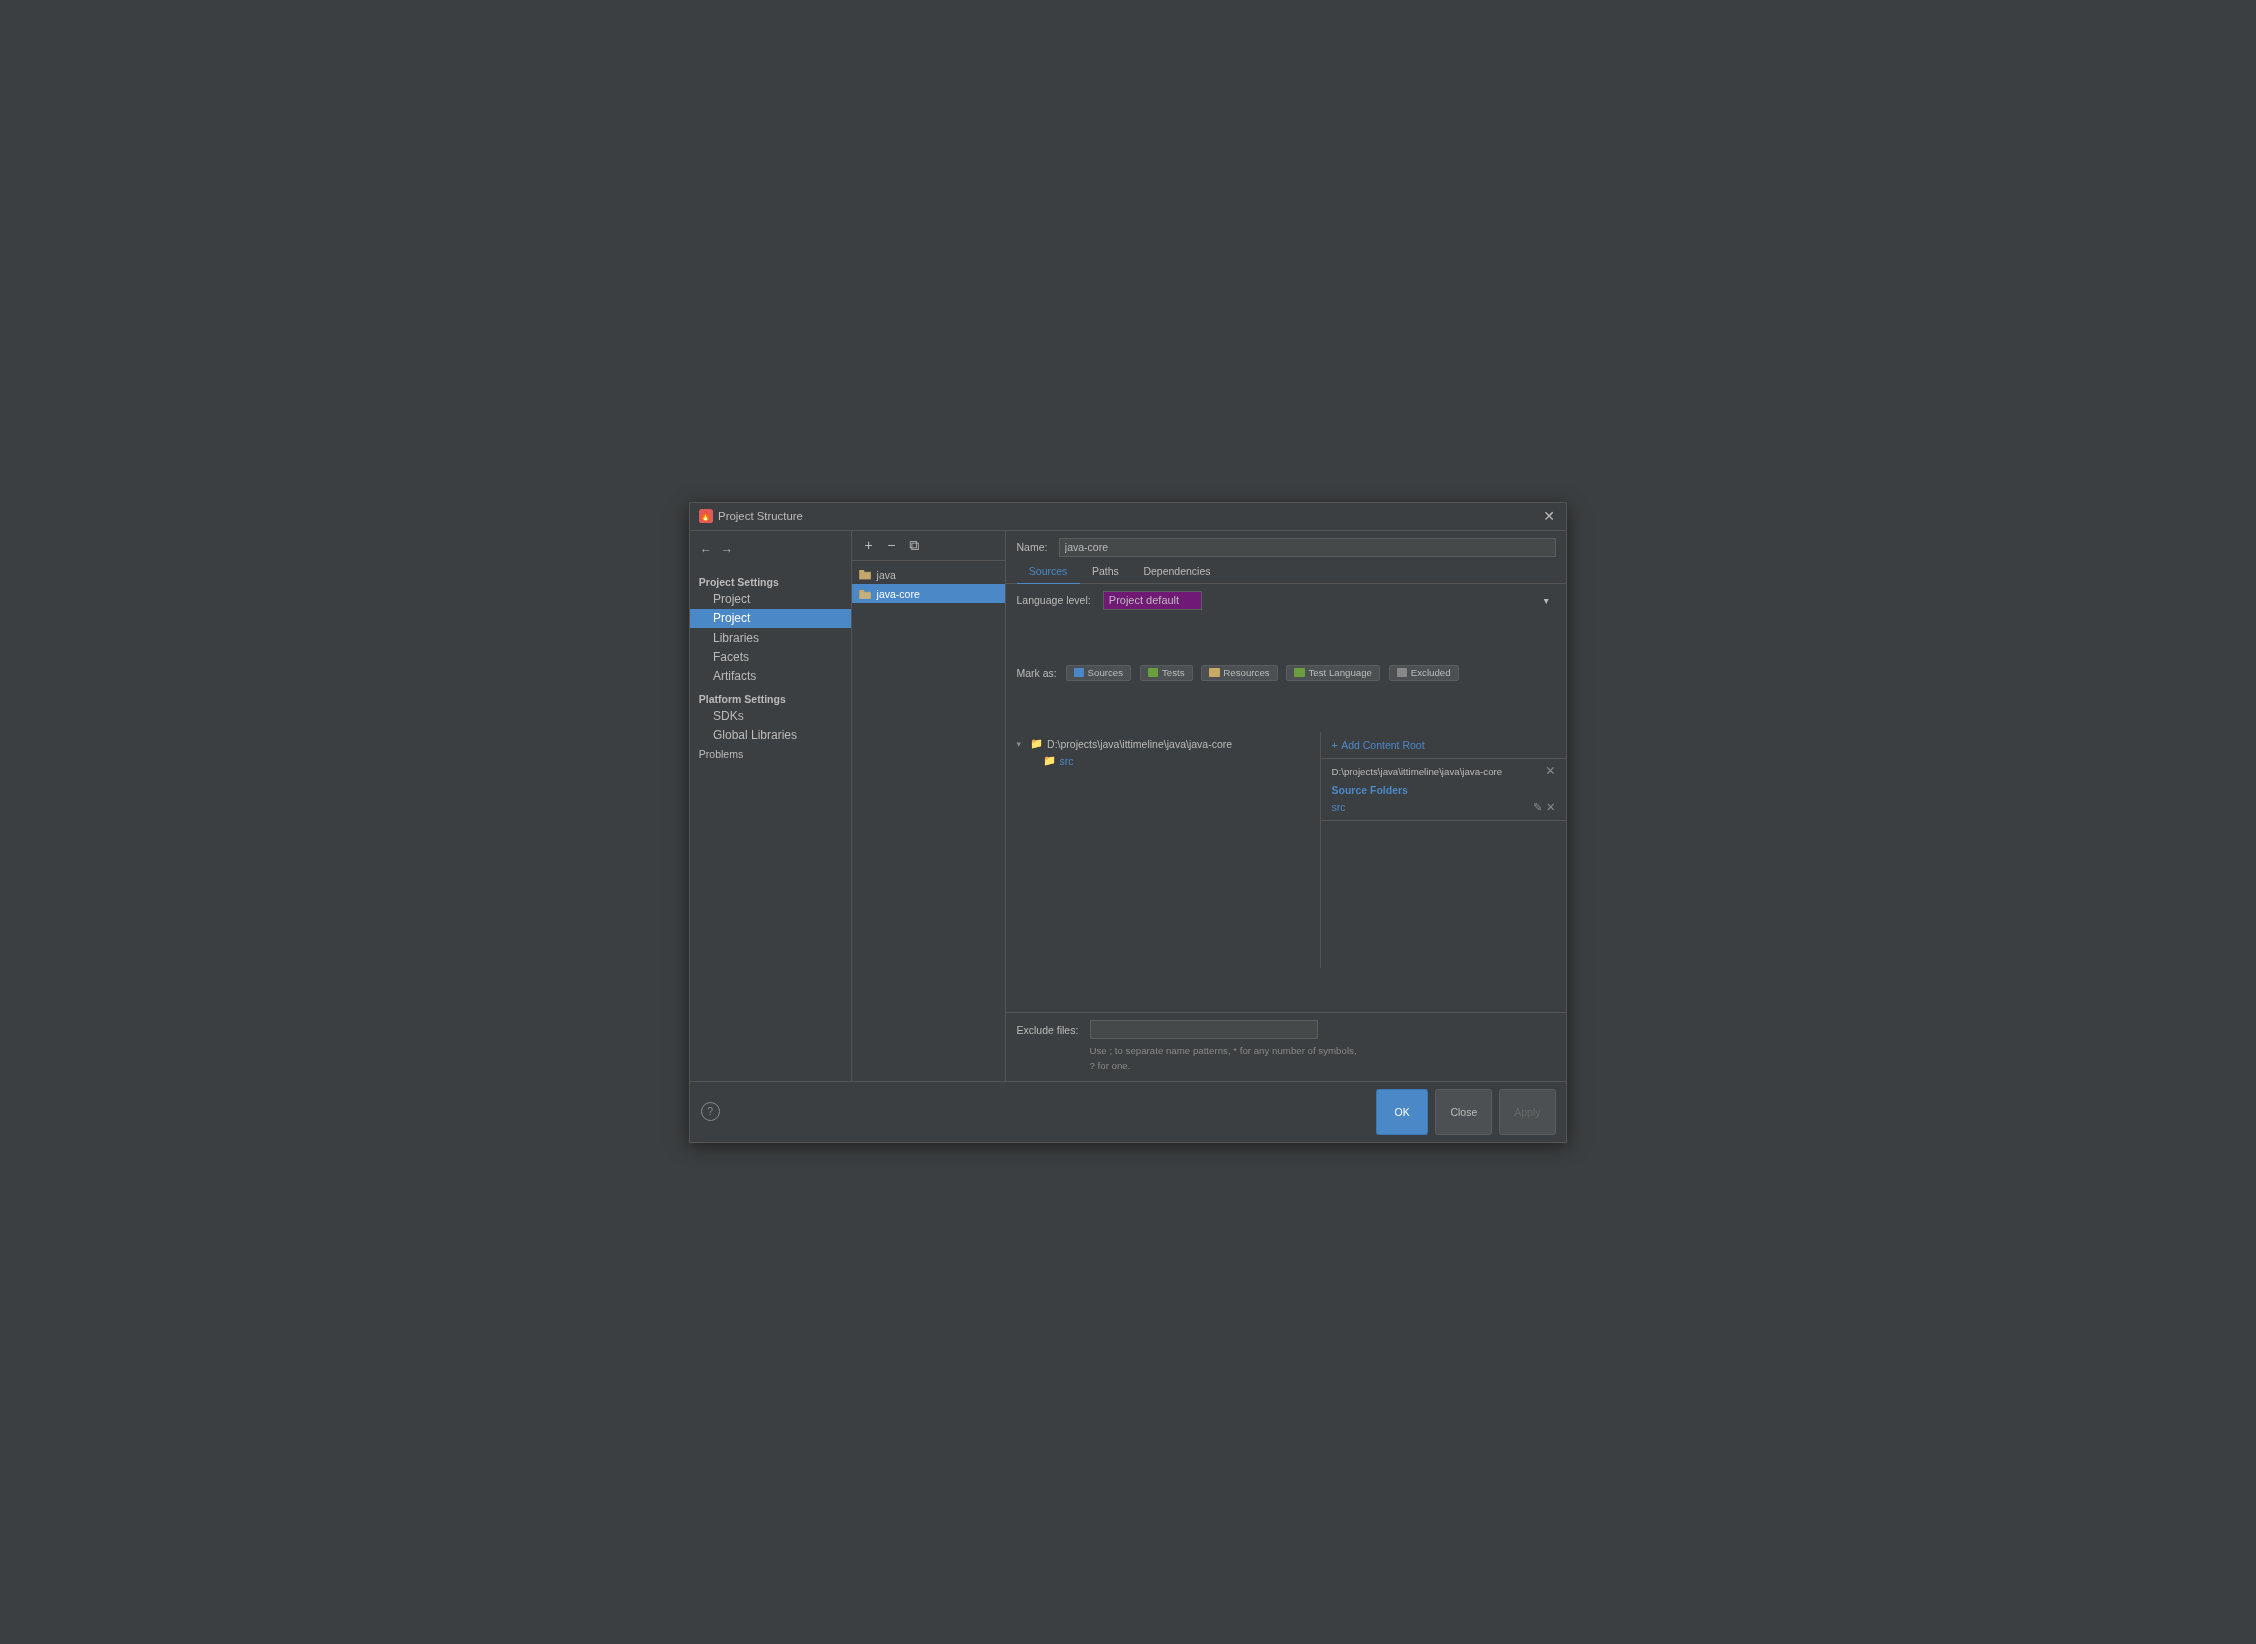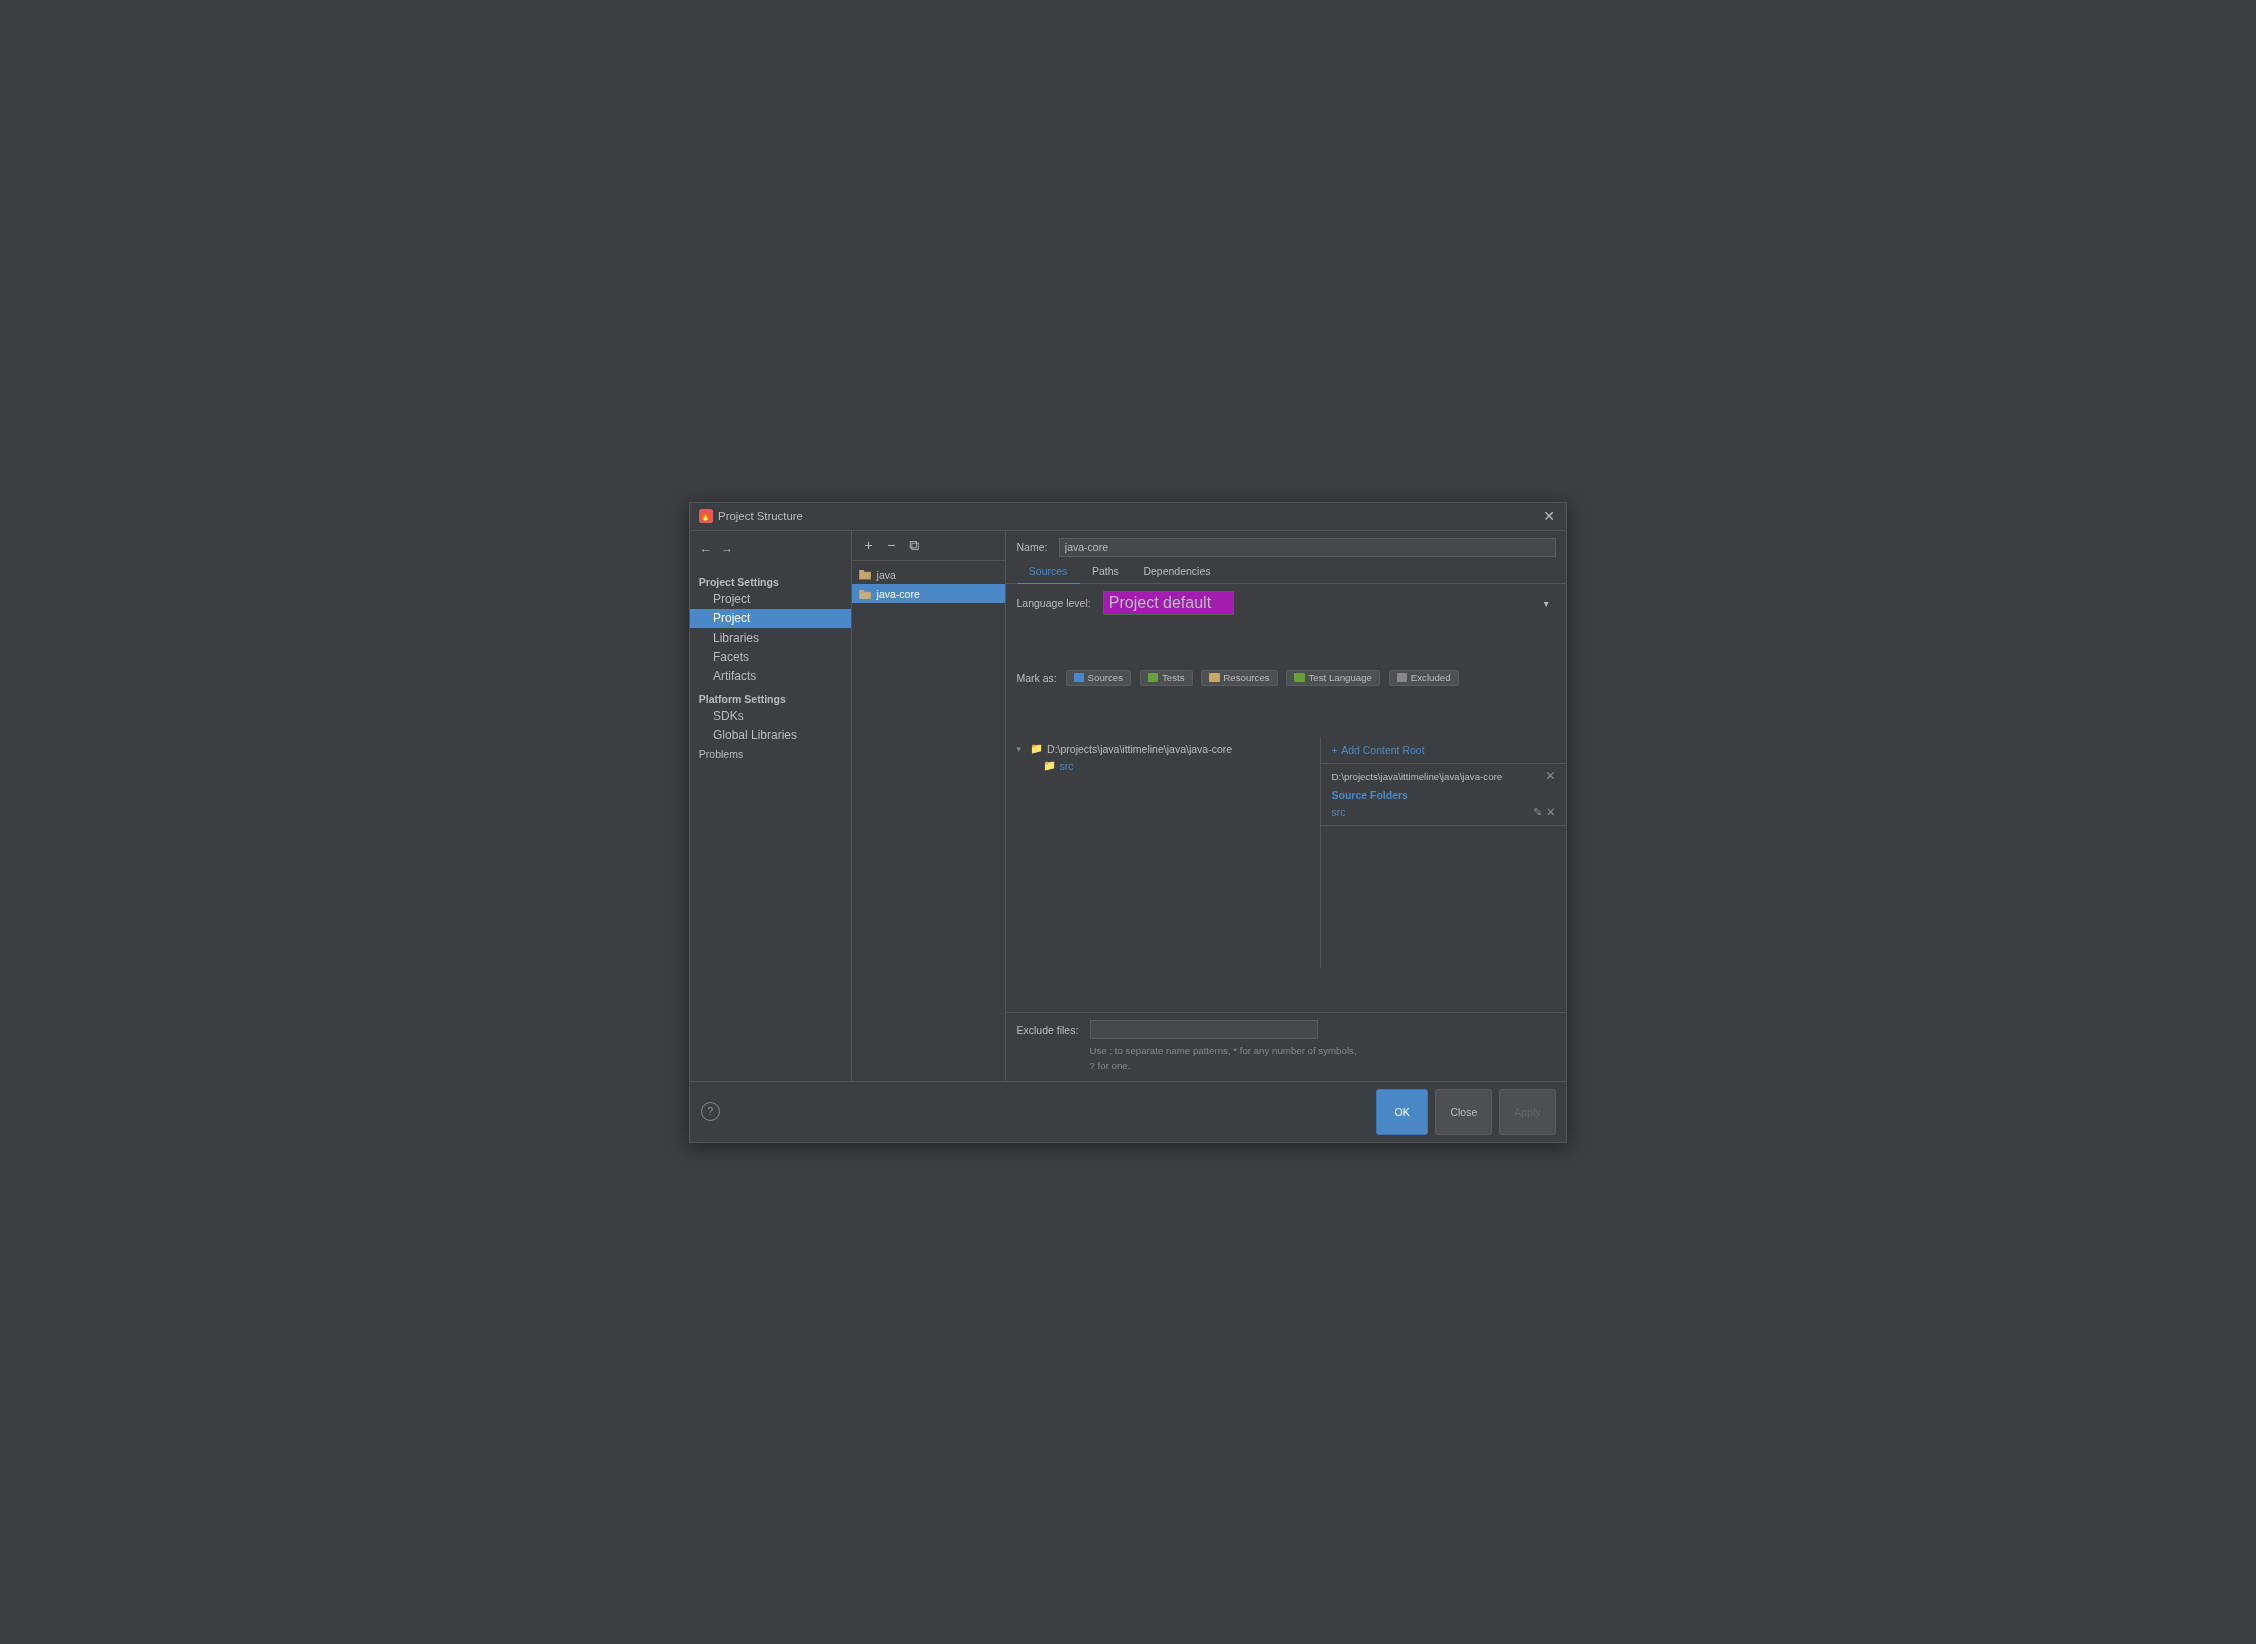--- a/index.html
+++ b/index.html
@@ -232,25 +232,25 @@
       padding: 7px 10.5px;
       gap: 7px;
     }
     .lang-label {
       color: #bbbbbb;
       font-size: 10.5px;
       min-width: 79px;
     }
     .lang-select {
       flex: 1;
-      background: #a21caf;
+      background: #701a75;
       border: 0.9px solid #5a5d5e;
       color: #bbbbbb;
       padding: 2.6px 21px 2.6px 5.3px;
-      font-size: 16px;
+      font-size: 11px;
       outline: none;
       appearance: none;
       -webkit-appearance: none;
       cursor: pointer;
       position: relative;
     }
     .lang-select-wrap {
       flex: 1;
       position: relative;
     }

